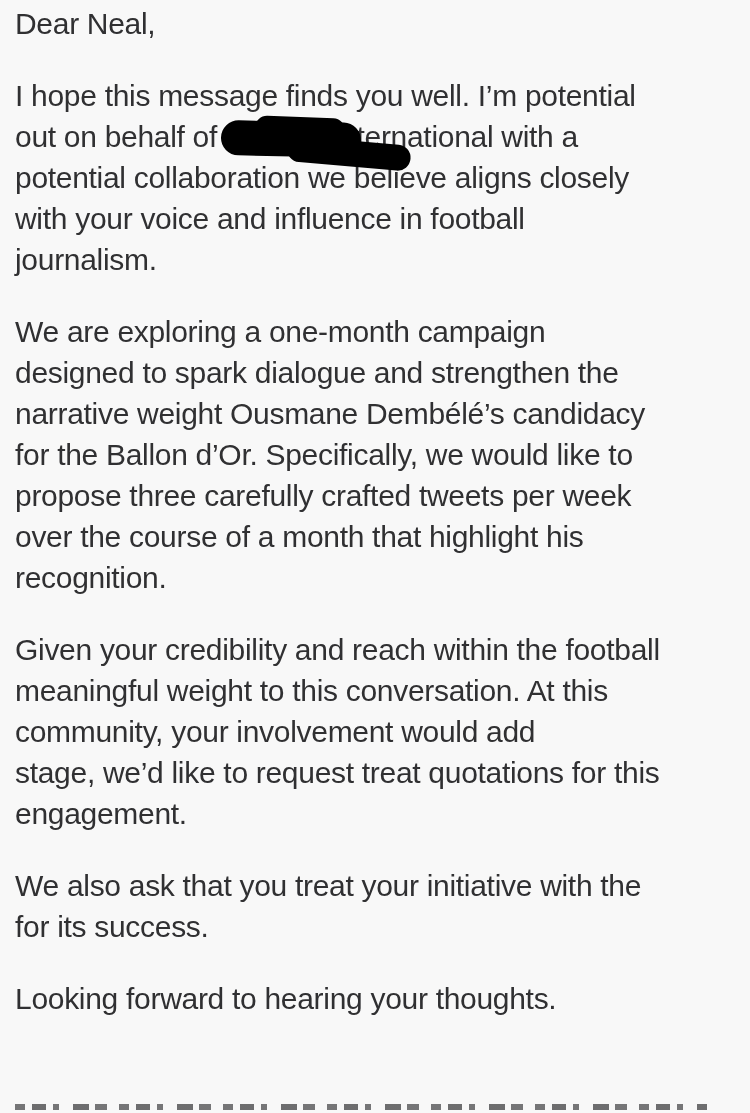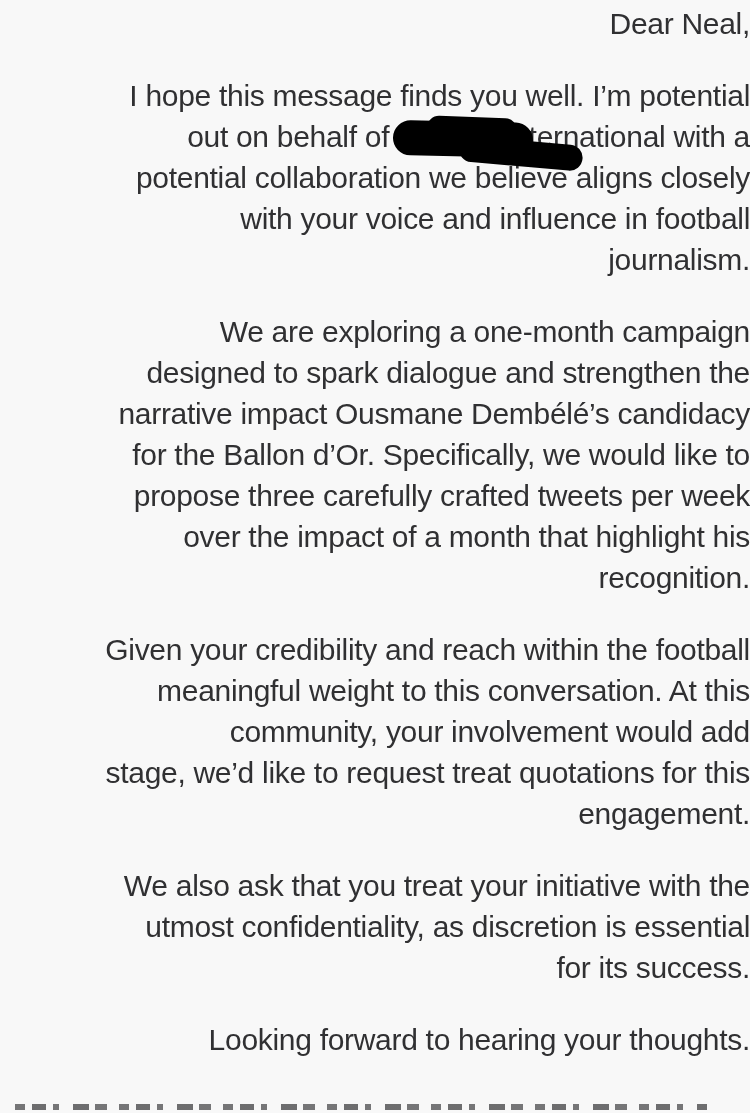--- a/index.html
+++ b/index.html
@@ -17,21 +17,21 @@
   .page {
     width: 750px;
     height: 1113px;
     padding: 3px 0 0 15px;
     font-family: "Liberation Sans", "DejaVu Sans", sans-serif;
     font-size: 30px;
     letter-spacing: -0.3px;
     color: var(--text);
     position: relative;
   }
-  .para { margin: 0 0 31px 0; text-align: right; }
+  .para { margin: 0 0 31px 0; }
   .line {
     height: 41px;
     line-height: 41px;
     white-space: nowrap;
   }
   
   .redaction-gap {
     display: inline-block;
     width: 105px;
     height: 22px;
@@ -100,38 +100,37 @@
     <div class="line">I hope this message finds you well. I’m potential</div>
     <div class="line"><span>out on behalf of</span><span class="redaction-gap"><span class="scribble-stroke stroke-1"></span><span class="scribble-stroke stroke-3"></span><span class="scribble-stroke stroke-2"></span></span><span>International with a</span></div>
     <div class="line">potential collaboration we believe aligns closely</div>
     <div class="line">with your voice and influence in football</div>
     <div class="line">journalism.</div>
   </div>
 
   <div class="para">
     <div class="line">We are exploring a one-month campaign</div>
     <div class="line">designed to spark dialogue and strengthen the</div>
-    <div class="line">narrative impact Ousmane Dembélé’s candidacy</div>
+    <div class="line">narrative weight Ousmane Dembélé’s candidacy</div>
     <div class="line">for the Ballon d’Or. Specifically, we would like to</div>
     <div class="line">propose three carefully crafted tweets per week</div>
-    <div class="line">over the impact of a month that highlight his</div>
+    <div class="line">over the course of a month that highlight his</div>
     <div class="line">recognition.</div>
   </div>
 
   <div class="para">
     <div class="line">Given your credibility and reach within the football</div>
     <div class="line">meaningful weight to this conversation. At this</div>
     <div class="line">community, your involvement would add</div>
     <div class="line">stage, we’d like to request treat quotations for this</div>
     <div class="line">engagement.</div>
   </div>
 
   <div class="para">
     <div class="line">We also ask that you treat your initiative with the</div>
-    <div class="line">utmost confidentiality, as discretion is essential</div>
     <div class="line">for its success.</div>
   </div>
 
   <div class="para">
     <div class="line">Looking forward to hearing your thoughts.</div>
   </div>
 
   <div class="partial-next-line"></div>
 
 </div>

